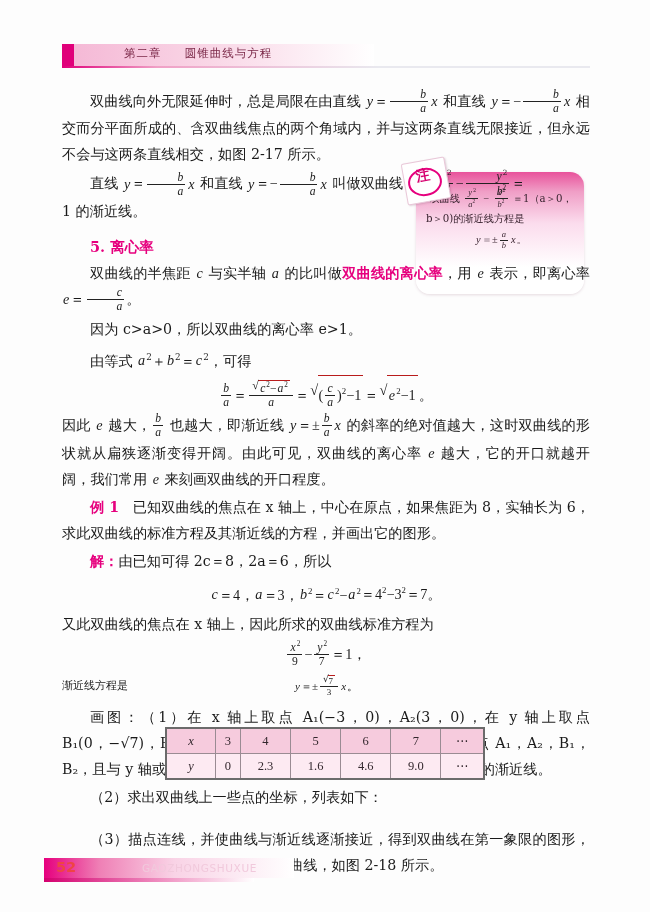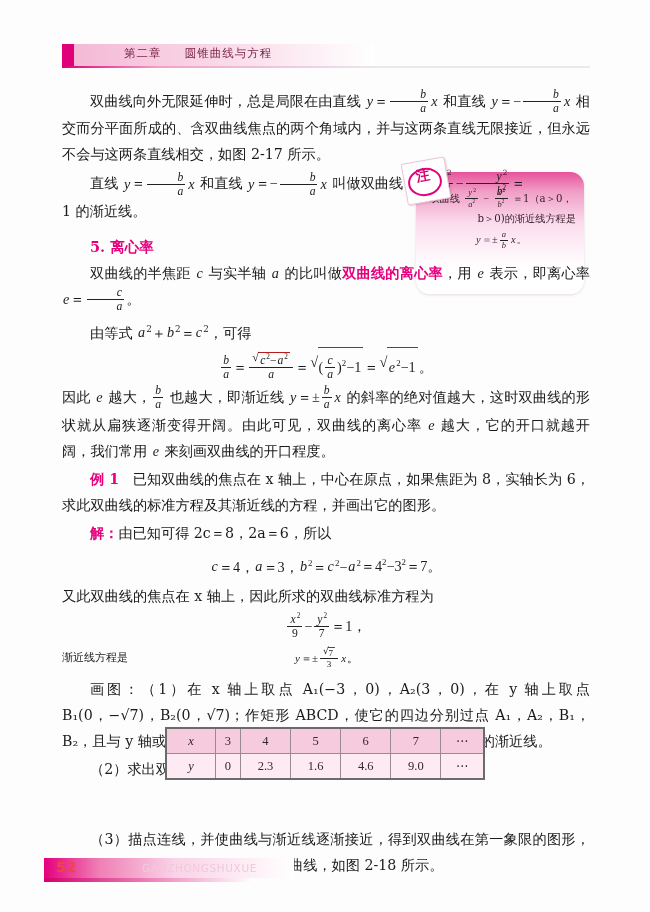--- a/index.html
+++ b/index.html
@@ -173,21 +173,21 @@
     left: 10px;
     right: 8px;
     top: 16px;
     font-size: 10.2px;
     line-height: 19px;
     color: #3a2430;
     font-family: "DejaVu Serif", serif;
   }
   .note-inner .display { font-size: 10.4px; line-height: 20px; }
   .note-line { text-align: center; }
-  .note-line.l2 { text-align: right; }
+  .note-line.l2 { text-align: left; }
 
   .note-badge {
     position: absolute;
     left: 404px;
     top: 160px;
     width: 44px;
     height: 42px;
     z-index: 4;
   }
   .note-badge .card {
@@ -337,20 +337,21 @@
       <span>直线 </span><span class="m">y</span><span class="mr">＝</span><span class="frac"><span class="num m">b</span><span class="m">a</span></span><span class="m">x</span><span> 和直线 </span><span class="m">y</span><span class="mr">＝−</span><span class="frac"><span class="num m">b</span><span class="m">a</span></span><span class="m">x</span><span> 叫做双曲线 </span><span class="frac"><span class="num"><span class="m">x</span><sup class="exr">2</sup></span><span class="m">a<sup class="exr">2</sup></span></span><span class="mr">−</span><span class="frac"><span class="num"><span class="m">y</span><sup class="exr">2</sup></span><span class="m">b<sup class="exr">2</sup></span></span><span class="mr">＝</span><br>
       <span>1 的渐近线。</span>
     </p>
 
     <h3 class="sec">5. 离心率</h3>
 
     <p class="para indent">
       <span>双曲线的半焦距 </span><span class="m">c</span><span> 与实半轴 </span><span class="m">a</span><span> 的比叫做</span><span class="pinkb">双曲线的离心率</span><span>，用 </span><span class="m">e</span><span> 表示，即离心率 </span><span class="m">e</span><span class="mr">＝</span><span class="frac"><span class="num m">c</span><span class="m">a</span></span><span class="mr">。</span>
     </p>
 
+    <p class="para indent">因为 c&gt;a&gt;0，所以双曲线的离心率 e&gt;1。</p>
 
     <p class="para indent tight">
       <span>由等式 </span><span class="m">a</span><sup class="exr">2</sup><span class="mr">＋</span><span class="m">b</span><sup class="exr">2</sup><span class="mr">＝</span><span class="m">c</span><sup class="exr">2</sup><span>，可得</span>
     </p>
 
     <div class="display">
       <span class="frac"><span class="num m">b</span><span class="m">a</span></span><span class="mr">＝</span><span class="frac"><span class="num"><span class="rad"><span class="radicand"><span class="m">c</span><sup class="exr">2</sup><span class="mr">−</span><span class="m">a</span><sup class="exr">2</sup></span></span></span><span class="m">a</span></span><span class="mr">＝</span><span class="rad"><span class="radicand">(<span class="frac"><span class="num m">c</span><span class="m">a</span></span>)<sup class="exr">2</sup><span class="mr">−1</span></span></span><span class="mr">＝</span><span class="rad"><span class="radicand"><span class="m">e</span><sup class="exr">2</sup><span class="mr">−1</span></span></span><span class="mr">。</span>
     </div>
 
     <p class="para">

